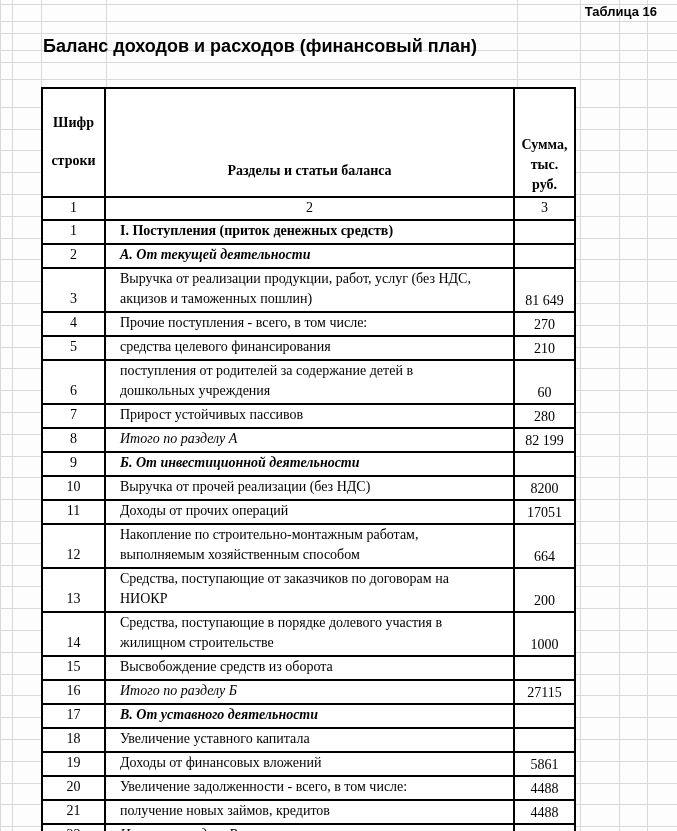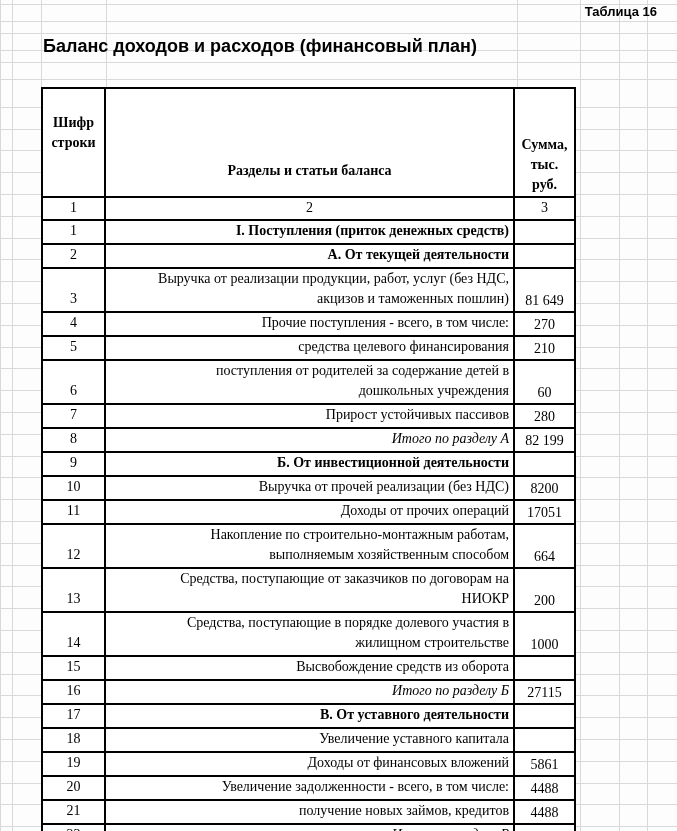--- a/index.html
+++ b/index.html
@@ -29,30 +29,30 @@
   }
   .balance col.c1{width:63px;}
   .balance col.c2{width:409px;}
   .balance col.c3{width:61px;}
   .balance th,.balance td{border:2px solid #000;overflow:hidden;}
   tr.header{height:62px;}
   tr.numrow{height:19px;}
   tr.single{height:20px;}
   tr.double{height:42px;}
   th{font-weight:bold;padding:0;}
-  .h1stack{display:flex;flex-direction:column;height:58px;padding:2px 0 3px;border-radius:26px;}
+  .h1stack{display:flex;flex-direction:column;justify-content:space-between;height:58px;padding:2px 0 3px;border-radius:26px;}
   .h3stack{display:flex;flex-direction:column;justify-content:space-between;height:58px;padding:2px 0 3px;margin-top:44px;}
   th.h2{vertical-align:bottom;text-align:center;padding-bottom:15px;font-weight:bold;margin-left:20px;}
   td.code-cell{text-align:center;vertical-align:bottom;padding:0 2px 2px;}
-  td.text-cell{text-align:right;vertical-align:bottom;padding:0 4px 2px 5px;white-space:pre-line;}
+  td.text-cell{text-align:left;vertical-align:bottom;padding:0 4px 2px 14px;white-space:pre-line;}
   td.value-cell{text-align:center;vertical-align:bottom;padding:0 2px 0;}
   td.numcol{text-align:center;vertical-align:bottom;padding:0 0 1px;}
   tr.st-bold td.text-cell{font-weight:bold;}
   tr.st-italic td.text-cell{font-style:italic;}
-  tr.st-bold-italic td.text-cell{font-weight:bold;}
+  tr.st-bold-italic td.text-cell{font-weight:bold;font-style:italic;}
 </style>
 </head>
 <body>
 
 <div class="rowgrid"></div>
 <div class="vline" style="left:0"></div>
 <div class="vline" style="left:12px"></div>
 <div class="vline" style="left:41px"></div>
 <div class="vline" style="left:106px"></div>
 <div class="vline" style="left:517px"></div>

